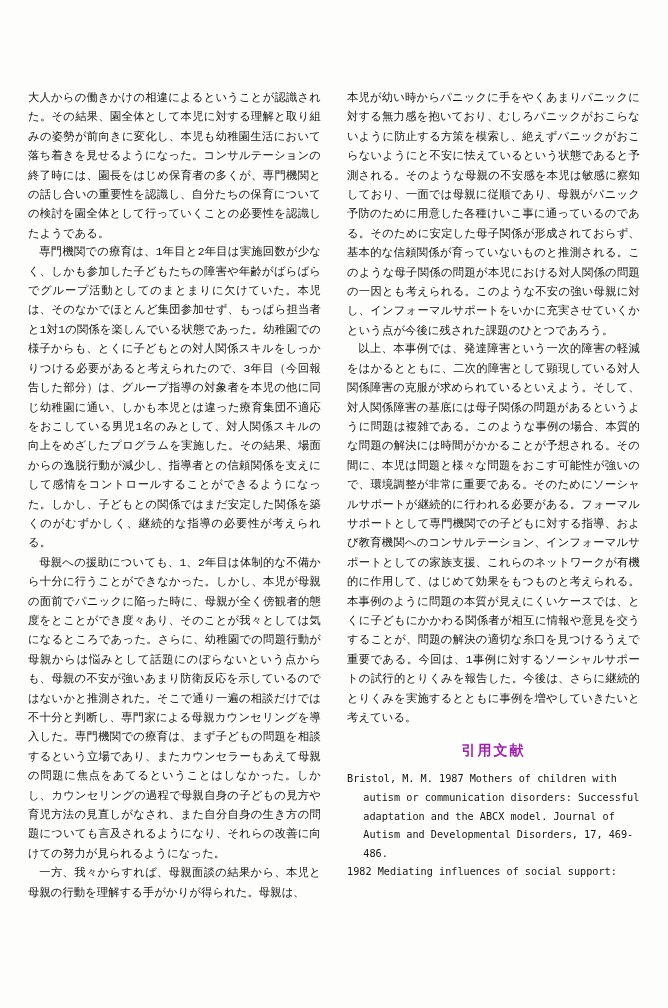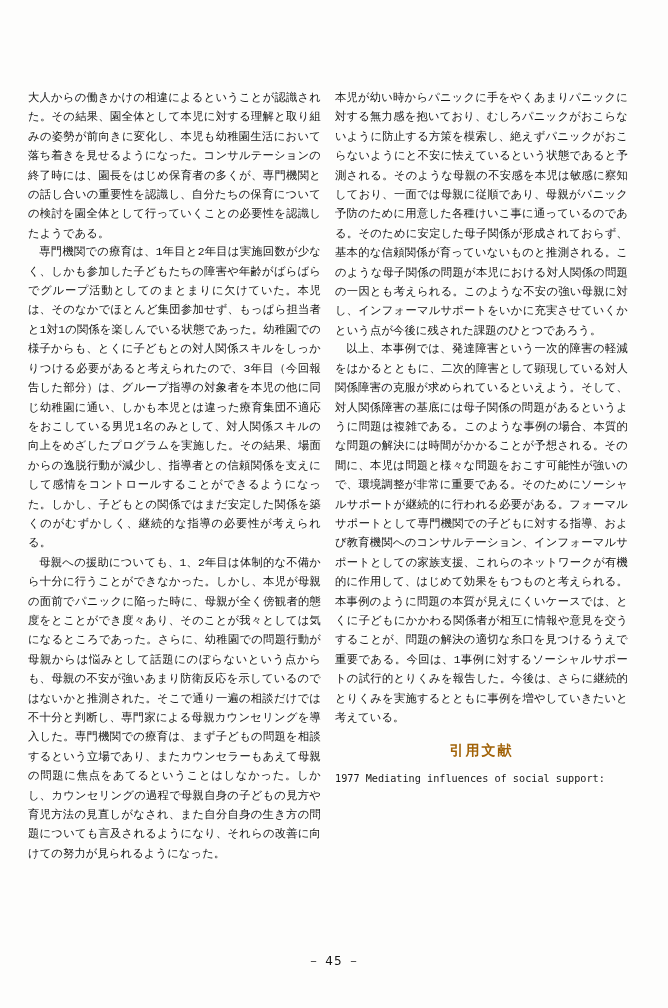--- a/index.html
+++ b/index.html
@@ -22,21 +22,21 @@
     height: 1008px;
     background: #fdfdfc;
   }
   .columns {
     position: absolute;
     left: 28px;
     top: 88px;
     width: 612px;
     height: 830px;
     display: flex;
-    gap: 14px;
+    gap: 26px;
   }
   .col {
     width: 293px;
     display: flex;
     flex-direction: column;
   }
   .para {
     font-size: 11.3px;
     line-height: 19.4px;
     text-align: justify;
@@ -48,21 +48,21 @@
   .para.indent {
     text-indent: 1em;
     font-family: Liberation Mono, monospace;
   }
   .refs-heading {
     text-align: center;
     font-size: 14px;
     font-weight: bold;
     letter-spacing: 2px;
     margin: 14px 0 10px 0;
-    color: #a16207;
+    color: #a21caf;
     font-family: "DejaVu Sans", sans-serif;
   }
   .ref {
     font-family: "DejaVu Sans Mono", monospace;
     font-size: 10.2px;
     line-height: 18.6px;
     color: #141414;
     margin: 0;
   }
   .ref .hang {
@@ -86,30 +86,33 @@
 <body>
 
 <div class="page">
 
   <div class="columns">
 
     <div class="col">
       <p class="para">大人からの働きかけの相違によるということが認識された。その結果、園全体として本児に対する理解と取り組みの姿勢が前向きに変化し、本児も幼稚園生活において落ち着きを見せるようになった。コンサルテーションの終了時には、園長をはじめ保育者の多くが、専門機関との話し合いの重要性を認識し、自分たちの保育についての検討を園全体として行っていくことの必要性を認識したようである。</p>
       <p class="para indent">専門機関での療育は、1年目と2年目は実施回数が少なく、しかも参加した子どもたちの障害や年齢がばらばらでグループ活動としてのまとまりに欠けていた。本児は、そのなかでほとんど集団参加せず、もっぱら担当者と1対1の関係を楽しんでいる状態であった。幼稚園での様子からも、とくに子どもとの対人関係スキルをしっかりつける必要があると考えられたので、3年目（今回報告した部分）は、グループ指導の対象者を本児の他に同じ幼稚園に通い、しかも本児とは違った療育集団不適応をおこしている男児1名のみとして、対人関係スキルの向上をめざしたプログラムを実施した。その結果、場面からの逸脱行動が減少し、指導者との信頼関係を支えにして感情をコントロールすることができるようになった。しかし、子どもとの関係ではまだ安定した関係を築くのがむずかしく、継続的な指導の必要性が考えられる。</p>
       <p class="para indent">母親への援助についても、1、2年目は体制的な不備から十分に行うことができなかった。しかし、本児が母親の面前でパニックに陥った時に、母親が全く傍観者的態度をとことができ度々あり、そのことが我々としては気になるところであった。さらに、幼稚園での問題行動が母親からは悩みとして話題にのぼらないという点からも、母親の不安が強いあまり防衛反応を示しているのではないかと推測された。そこで通り一遍の相談だけでは不十分と判断し、専門家による母親カウンセリングを導入した。専門機関での療育は、まず子どもの問題を相談するという立場であり、またカウンセラーもあえて母親の問題に焦点をあてるということはしなかった。しかし、カウンセリングの過程で母親自身の子どもの見方や育児方法の見直しがなされ、また自分自身の生き方の問題についても言及されるようになり、それらの改善に向けての努力が見られるようになった。</p>
+      <p class="para indent">一方、我々からすれば、母親面談の結果から、本児と母親の行動を理解する手がかりが得られた。母親は、</p>
     </div>
 
     <div class="col">
       <p class="para">本児が幼い時からパニックに手をやくあまりパニックに対する無力感を抱いており、むしろパニックがおこらないように防止する方策を模索し、絶えずパニックがおこらないようにと不安に怯えているという状態であると予測される。そのような母親の不安感を本児は敏感に察知しており、一面では母親に従順であり、母親がパニック予防のために用意した各種けいこ事に通っているのである。そのために安定した母子関係が形成されておらず、基本的な信頼関係が育っていないものと推測される。このような母子関係の問題が本児における対人関係の問題の一因とも考えられる。このような不安の強い母親に対し、インフォーマルサポートをいかに充実させていくかという点が今後に残された課題のひとつであろう。</p>
       <p class="para indent">以上、本事例では、発達障害という一次的障害の軽減をはかるとともに、二次的障害として顕現している対人関係障害の克服が求められているといえよう。そして、対人関係障害の基底には母子関係の問題があるというように問題は複雑である。このような事例の場合、本質的な問題の解決には時間がかかることが予想される。その間に、本児は問題と様々な問題をおこす可能性が強いので、環境調整が非常に重要である。そのためにソーシャルサポートが継続的に行われる必要がある。フォーマルサポートとして専門機関での子どもに対する指導、および教育機関へのコンサルテーション、インフォーマルサポートとしての家族支援、これらのネットワークが有機的に作用して、はじめて効果をもつものと考えられる。本事例のように問題の本質が見えにくいケースでは、とくに子どもにかかわる関係者が相互に情報や意見を交うすることが、問題の解決の適切な糸口を見つけるうえで重要である。今回は、1事例に対するソーシャルサポートの試行的とりくみを報告した。今後は、さらに継続的とりくみを実施するとともに事例を増やしていきたいと考えている。</p>
 
       <div class="refs-heading">引用文献</div>
 
       <p class="ref">
-        <span class="hang">1977  Mediating influences of social support:</span>
+        <span class="hang">Bristol, M. M. 1987    Mothers of children with autism or communication disorders: Successful adaptation and the ABCX model.    Journal of Autism and Developmental Disorders, 17, 469-486.</span>
+      </p>
+      <p class="ref">
+        <span class="hang">1982  Mediating influences of social support:</span>
       </p>
     </div>
 
   </div>
 
-  <div class="pagenum">－ 45 －</div>
 
 </div>
 
 </body></html>

